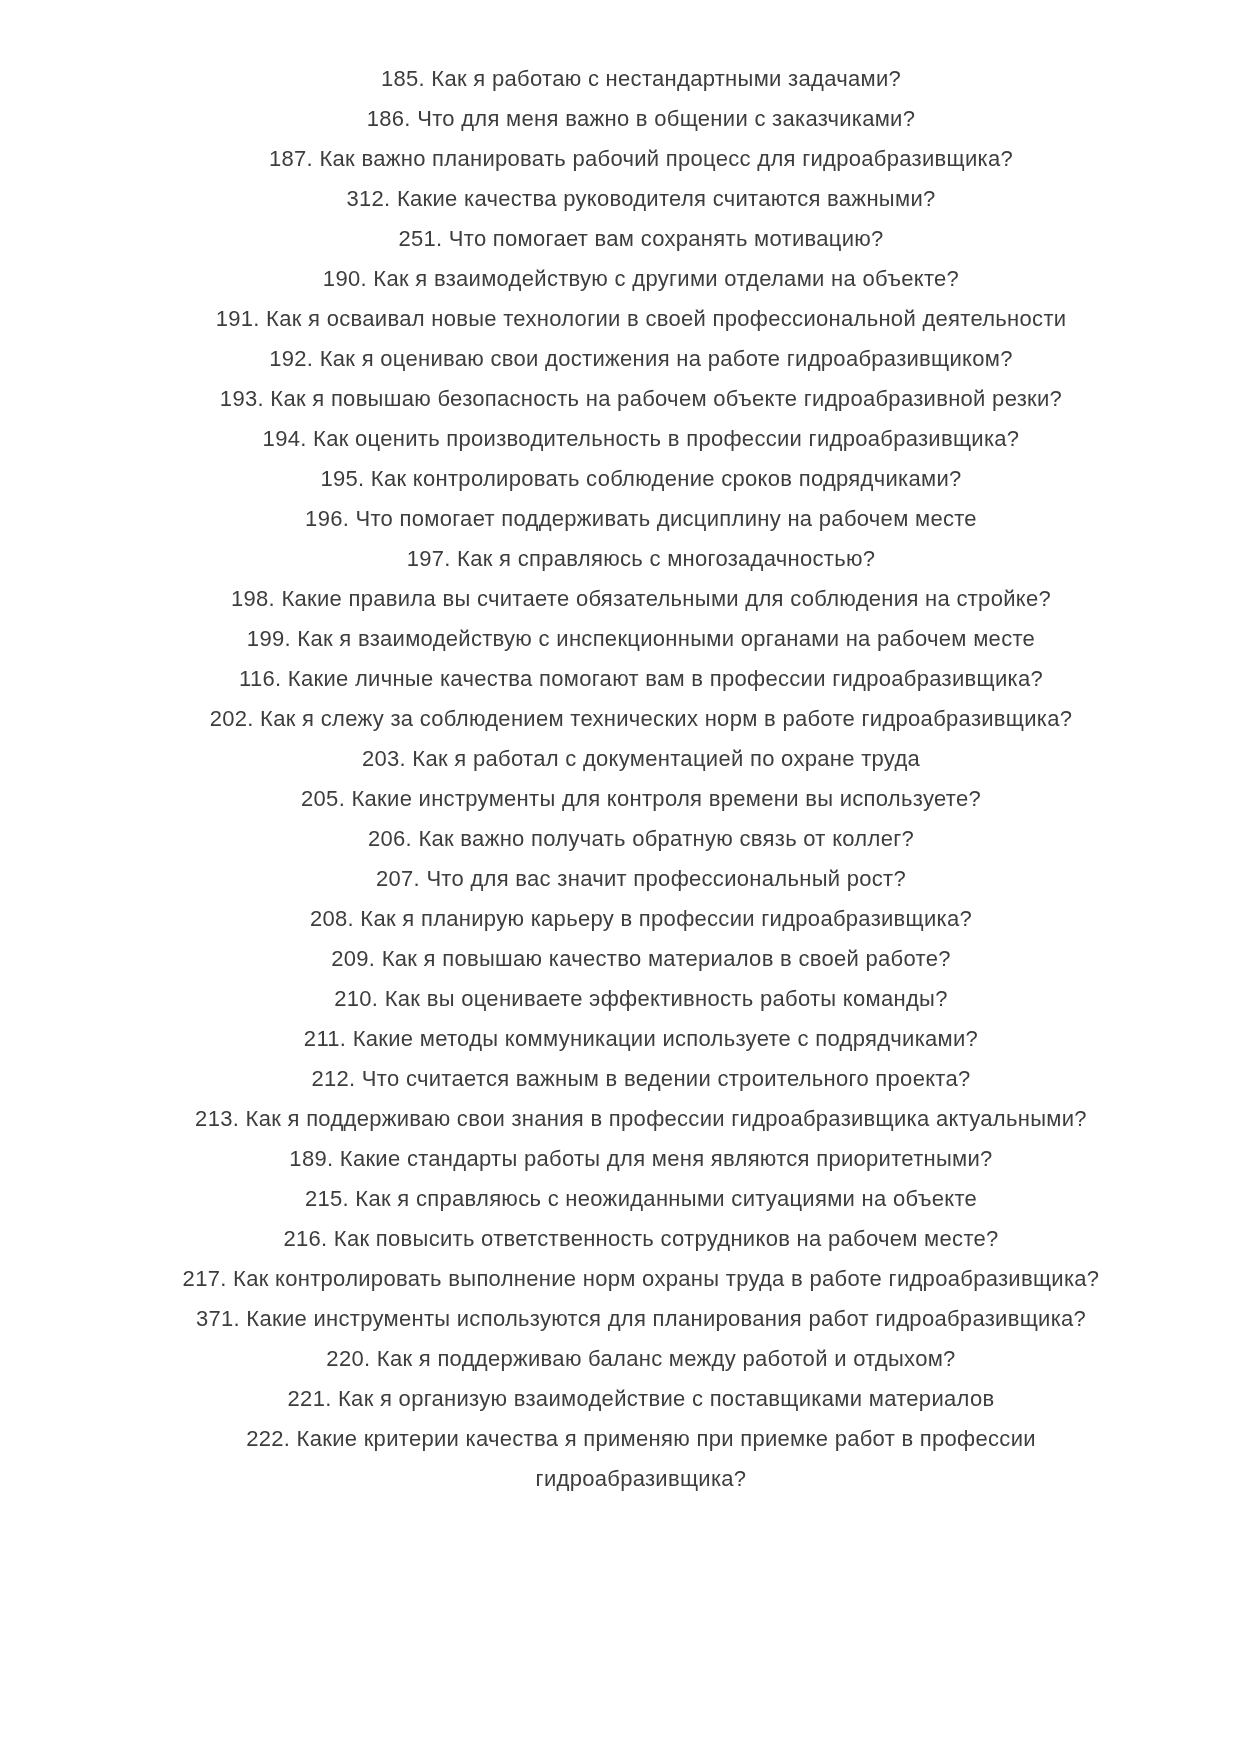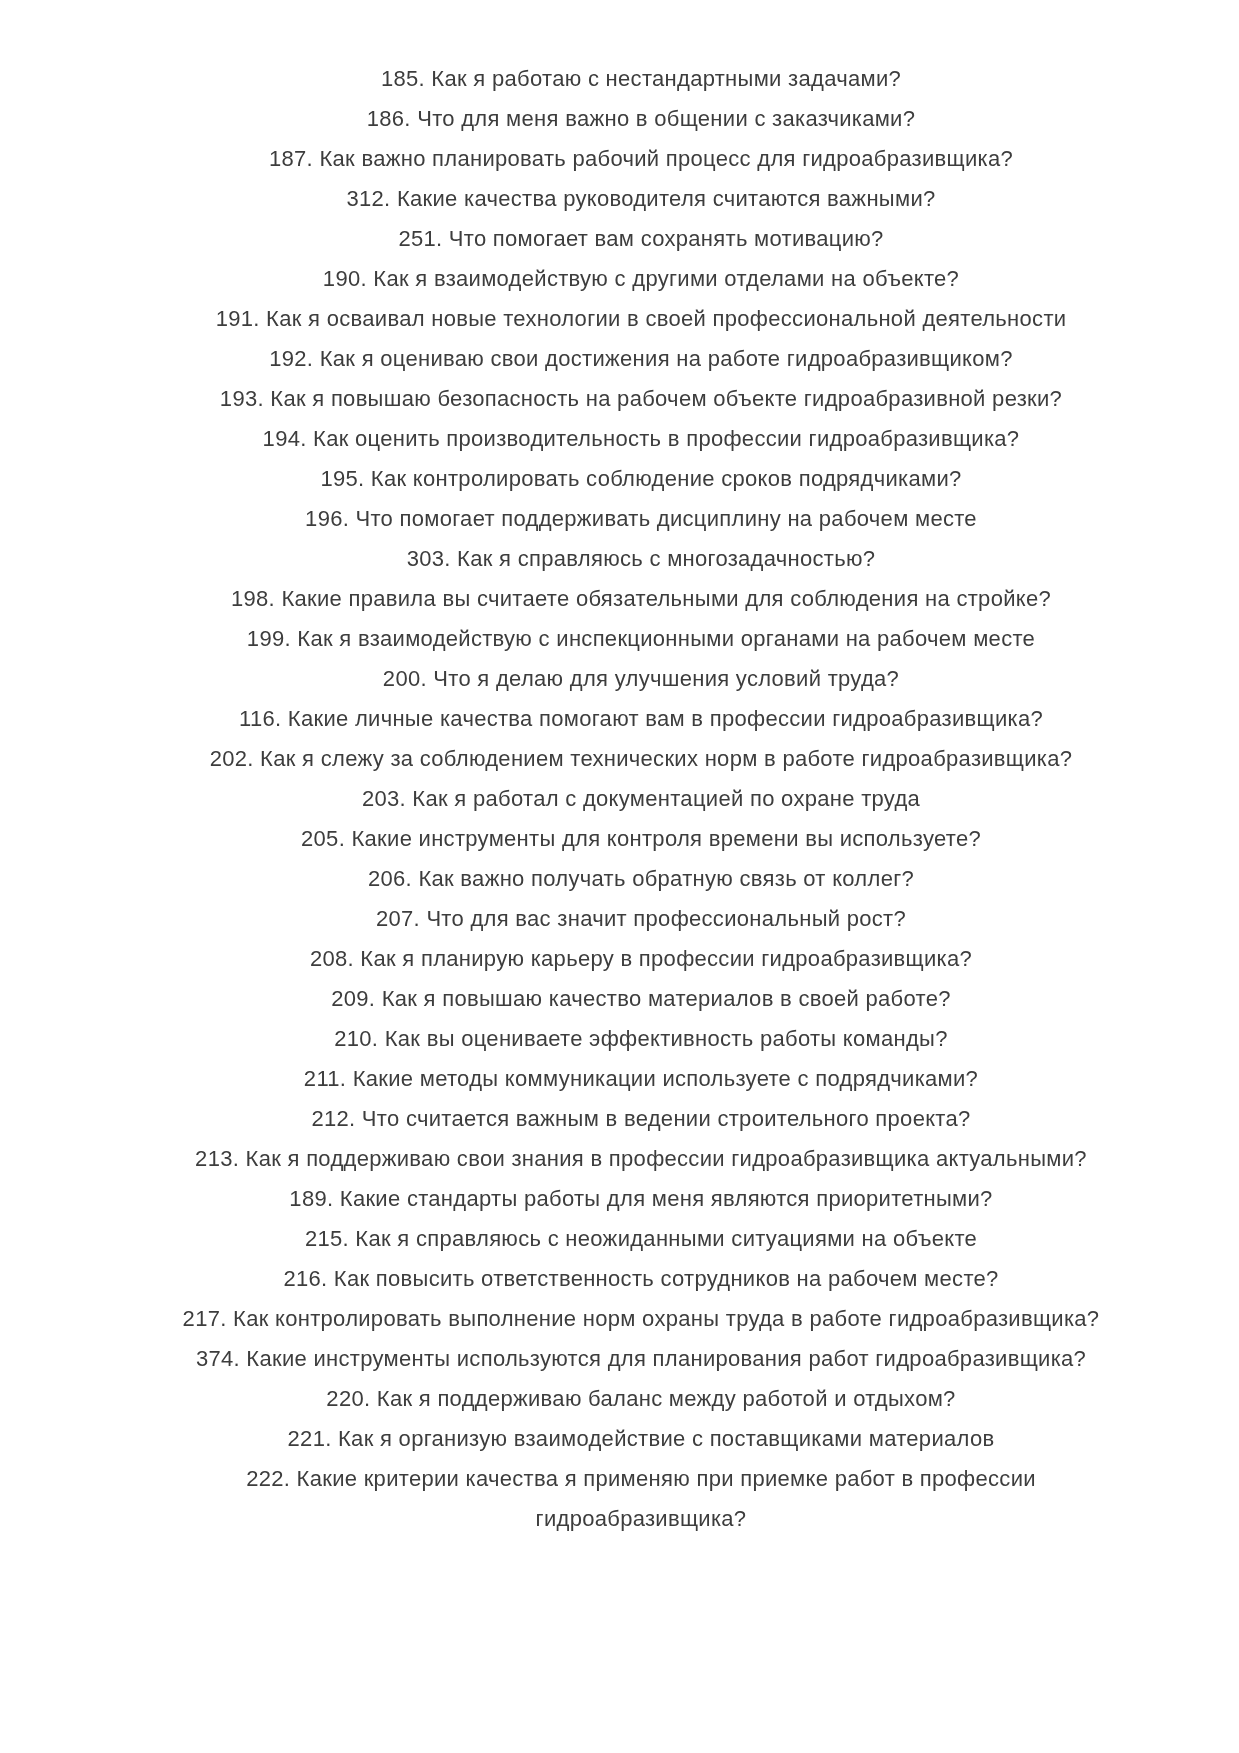--- a/index.html
+++ b/index.html
@@ -48,39 +48,38 @@
       <div class="question-line">187. Как важно планировать рабочий процесс для гидроабразивщика?</div>
       <div class="question-line">312. Какие качества руководителя считаются важными?</div>
       <div class="question-line">251. Что помогает вам сохранять мотивацию?</div>
       <div class="question-line">190. Как я взаимодействую с другими отделами на объекте?</div>
       <div class="question-line">191. Как я осваивал новые технологии в своей профессиональной деятельности</div>
       <div class="question-line">192. Как я оцениваю свои достижения на работе гидроабразивщиком?</div>
       <div class="question-line">193. Как я повышаю безопасность на рабочем объекте гидроабразивной резки?</div>
       <div class="question-line">194. Как оценить производительность в профессии гидроабразивщика?</div>
       <div class="question-line">195. Как контролировать соблюдение сроков подрядчиками?</div>
       <div class="question-line">196. Что помогает поддерживать дисциплину на рабочем месте</div>
-      <div class="question-line">303. Как я справляюсь с многозадачностью?</div>
+      <div class="question-line">197. Как я справляюсь с многозадачностью?</div>
       <div class="question-line">198. Какие правила вы считаете обязательными для соблюдения на стройке?</div>
       <div class="question-line">199. Как я взаимодействую с инспекционными органами на рабочем месте</div>
-      <div class="question-line">200. Что я делаю для улучшения условий труда?</div>
       <div class="question-line">116. Какие личные качества помогают вам в профессии гидроабразивщика?</div>
       <div class="question-line">202. Как я слежу за соблюдением технических норм в работе гидроабразивщика?</div>
       <div class="question-line">203. Как я работал с документацией по охране труда</div>
       <div class="question-line">205. Какие инструменты для контроля времени вы используете?</div>
       <div class="question-line">206. Как важно получать обратную связь от коллег?</div>
       <div class="question-line">207. Что для вас значит профессиональный рост?</div>
       <div class="question-line">208. Как я планирую карьеру в профессии гидроабразивщика?</div>
       <div class="question-line">209. Как я повышаю качество материалов в своей работе?</div>
       <div class="question-line">210. Как вы оцениваете эффективность работы команды?</div>
       <div class="question-line">211. Какие методы коммуникации используете с подрядчиками?</div>
       <div class="question-line">212. Что считается важным в ведении строительного проекта?</div>
       <div class="question-line">213. Как я поддерживаю свои знания в профессии гидроабразивщика актуальными?</div>
       <div class="question-line">189. Какие стандарты работы для меня являются приоритетными?</div>
       <div class="question-line">215. Как я справляюсь с неожиданными ситуациями на объекте</div>
       <div class="question-line">216. Как повысить ответственность сотрудников на рабочем месте?</div>
       <div class="question-line">217. Как контролировать выполнение норм охраны труда в работе гидроабразивщика?</div>
-      <div class="question-line">374. Какие инструменты используются для планирования работ гидроабразивщика?</div>
+      <div class="question-line">371. Какие инструменты используются для планирования работ гидроабразивщика?</div>
       <div class="question-line">220. Как я поддерживаю баланс между работой и отдыхом?</div>
       <div class="question-line">221. Как я организую взаимодействие с поставщиками материалов</div>
       <div class="question-line">222. Какие критерии качества я применяю при приемке работ в профессии</div>
       <div class="question-line">гидроабразивщика?</div>
     </div>
 </div>
 
 </body></html>

